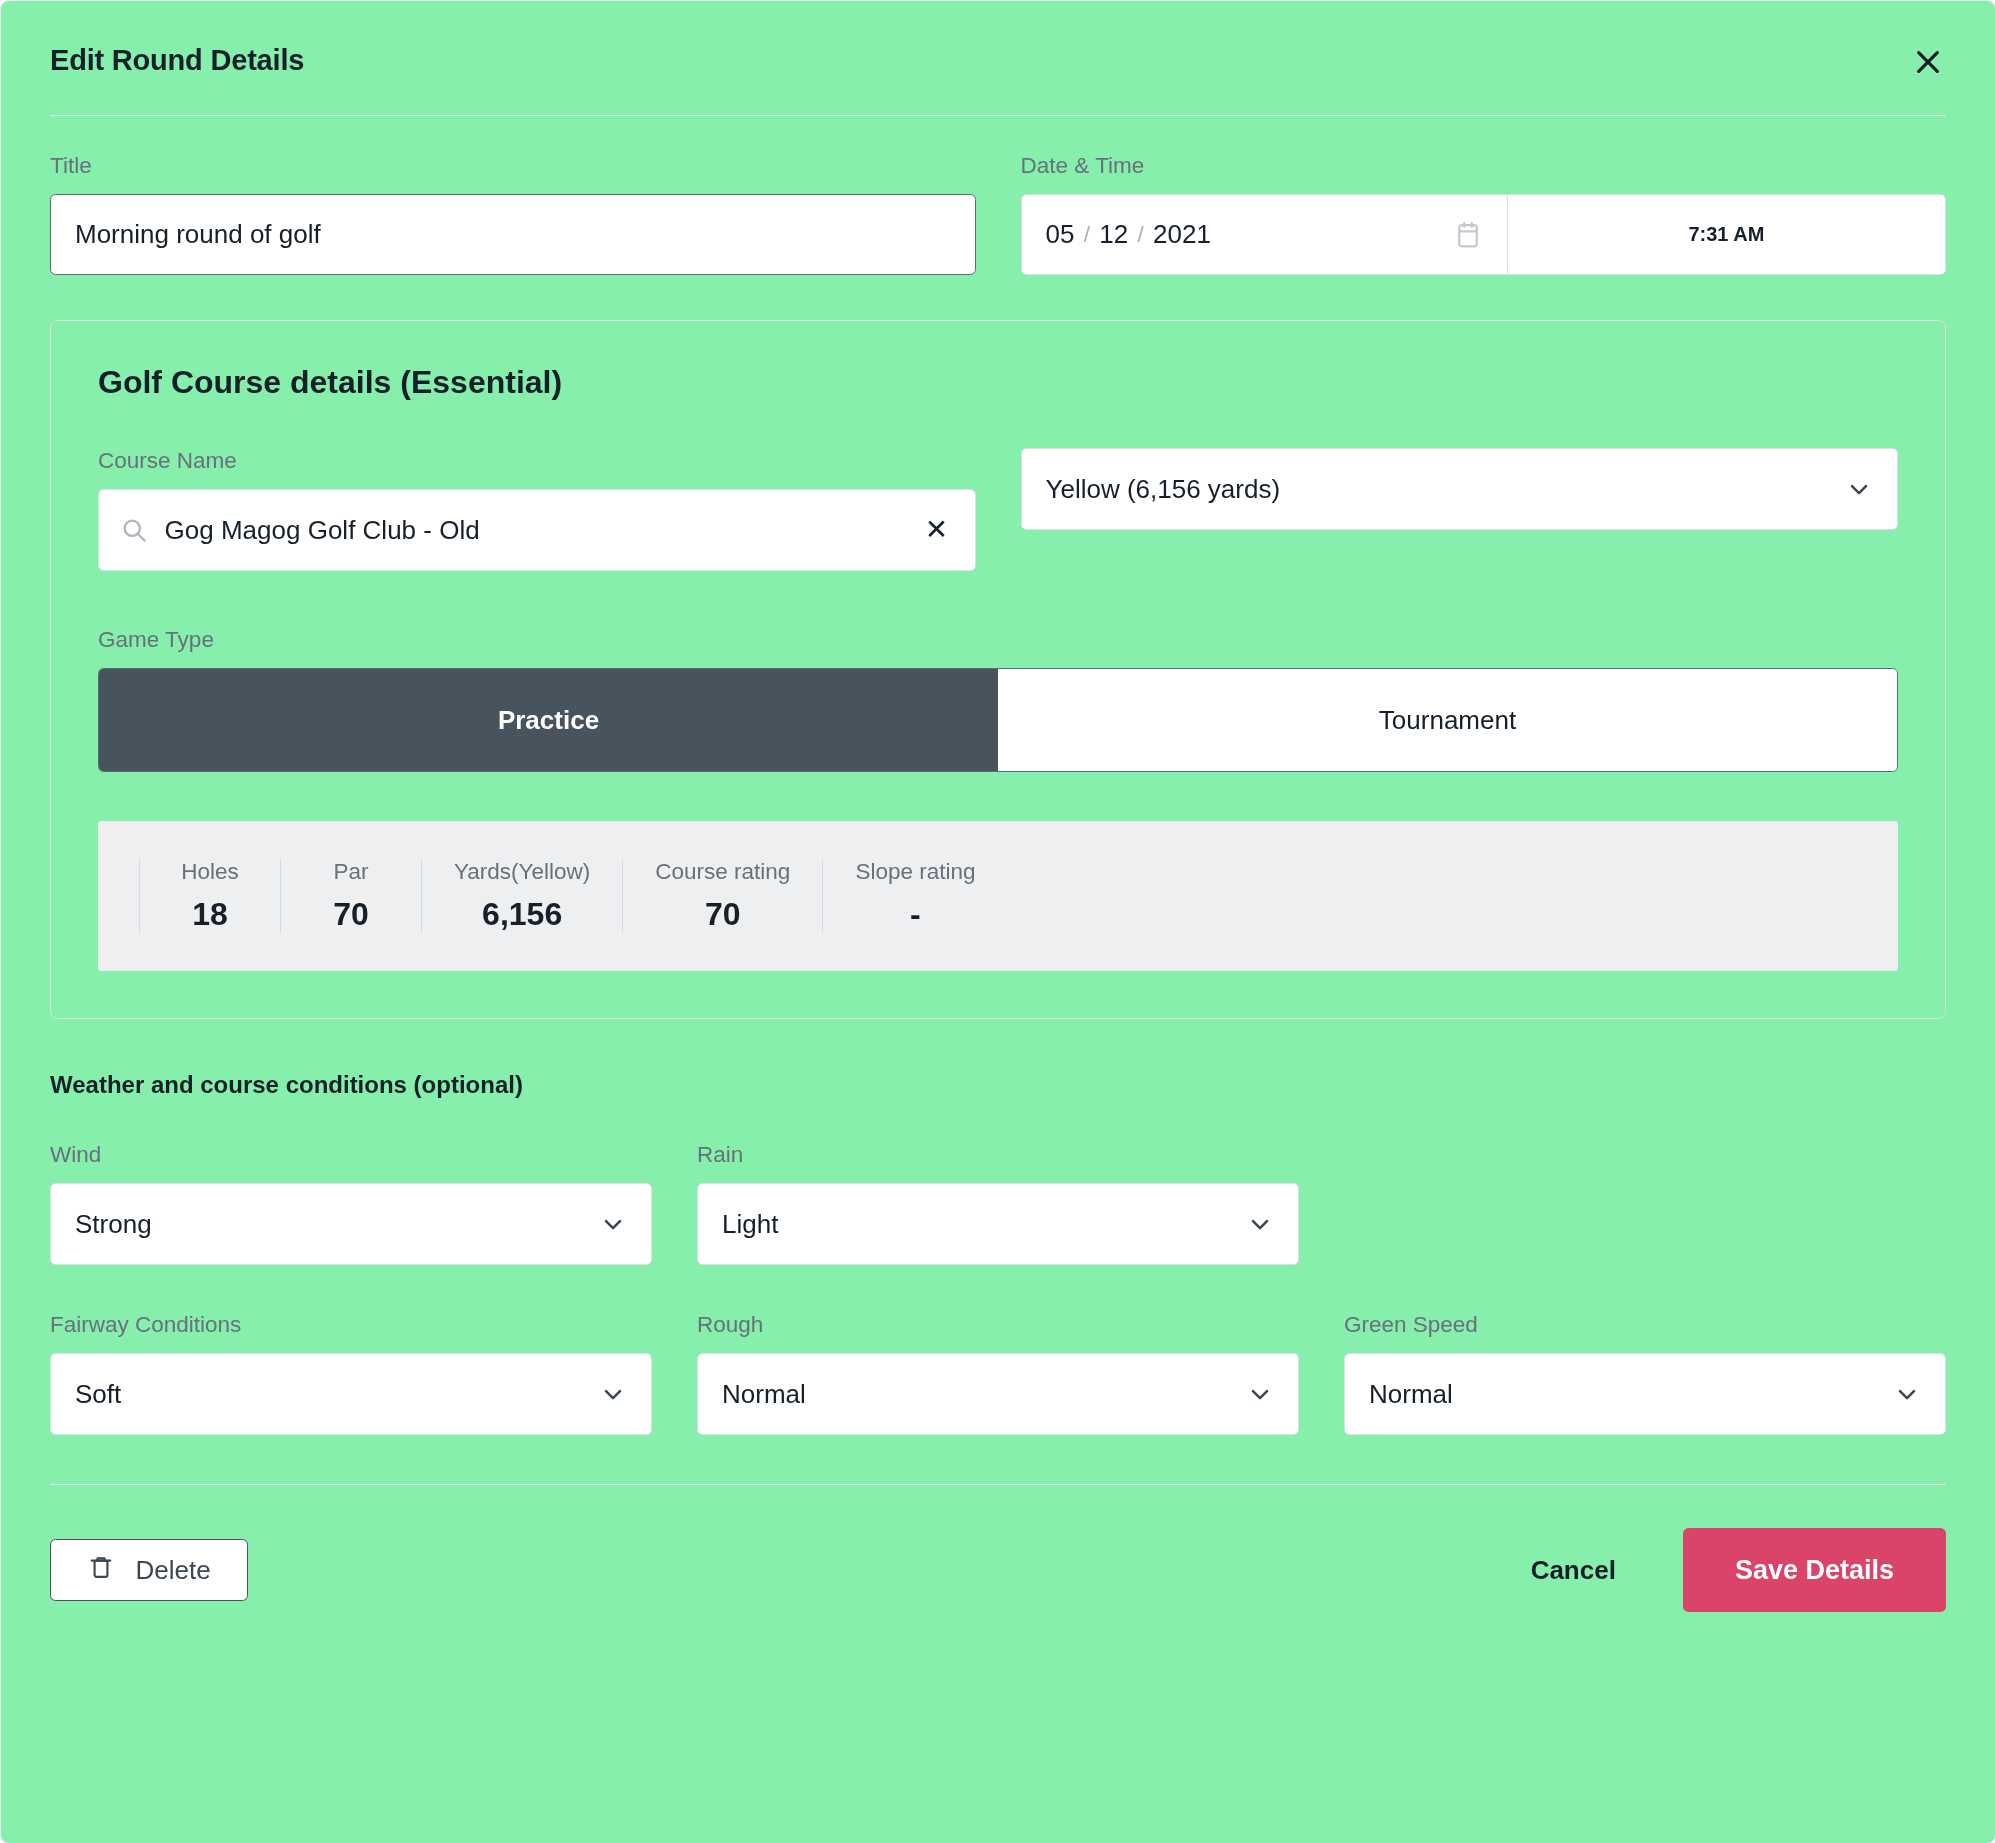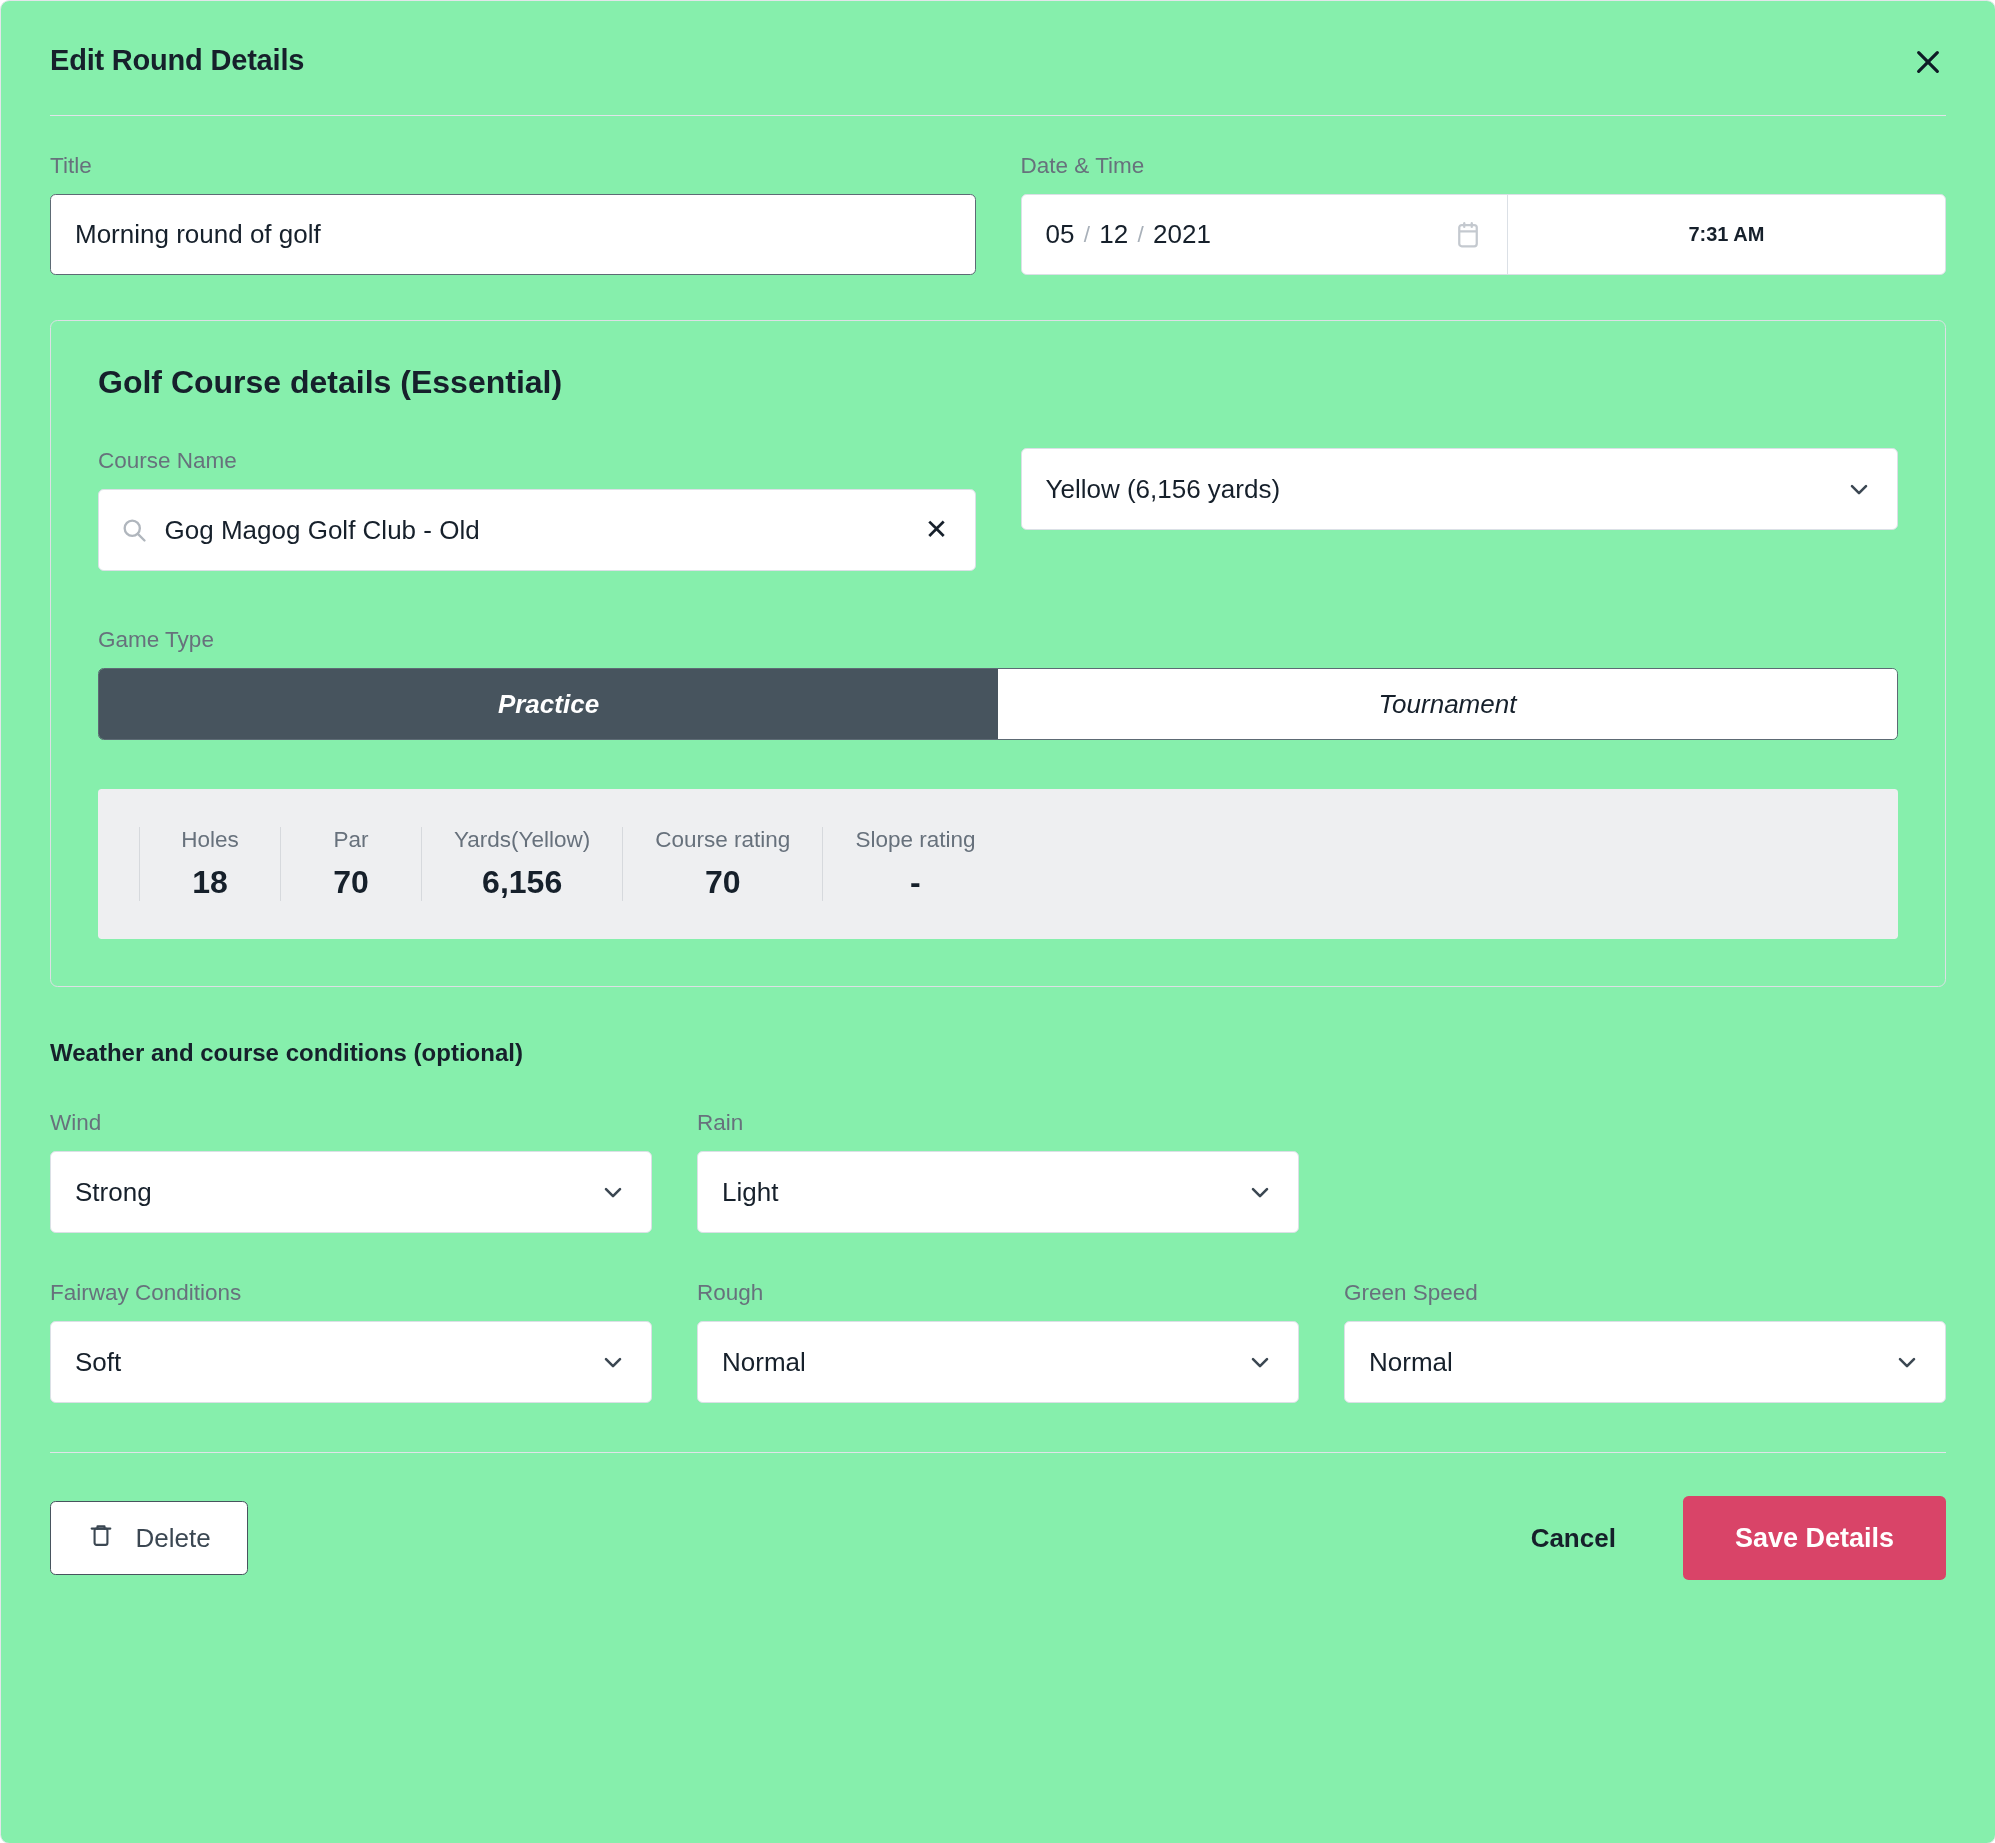--- a/index.html
+++ b/index.html
@@ -180,25 +180,24 @@
   .select-box .chev { margin-left: auto; display: flex; align-items: center; }
 
   .panel-row { display: flex; gap: 45px; }
   .panel-row > div { flex: 1 1 0; min-width: 0; }
   .panel-row-2 { margin-top: 56px; }
 
   
   .segmented {
     display: flex;
     width: 100%;
-    height: 72px;
+    height: 104px;
     border: 0.9px solid #5d6a74;
     border-radius: 5.6px;
     overflow: hidden;
-    font-style: italic;
   }
   .seg {
     flex: 1 1 0;
     display: flex;
     align-items: center;
     justify-content: center;
     font-size: 26px;
     cursor: pointer;
     background: #fff;
     color: #16202b;
@@ -271,21 +270,21 @@
     border-top: 1.9px solid #e0e4e9;
     padding-top: 43px;
     padding-bottom: 43px;
     display: flex;
     align-items: center;
   }
   .delete-btn {
     display: flex;
     align-items: center;
     gap: 20.6px;
-    height: 74px;
+    height: 62px;
     padding: 0 36px;
     border: 1.9px solid #47545e;
     border-radius: 5.6px;
     background: #fff;
     font-size: 26px;
     color: #3b4752;
     cursor: pointer;
     font-family: "Liberation Sans", sans-serif;
   }
   .footer-spacer { flex: 1 1 auto; }

